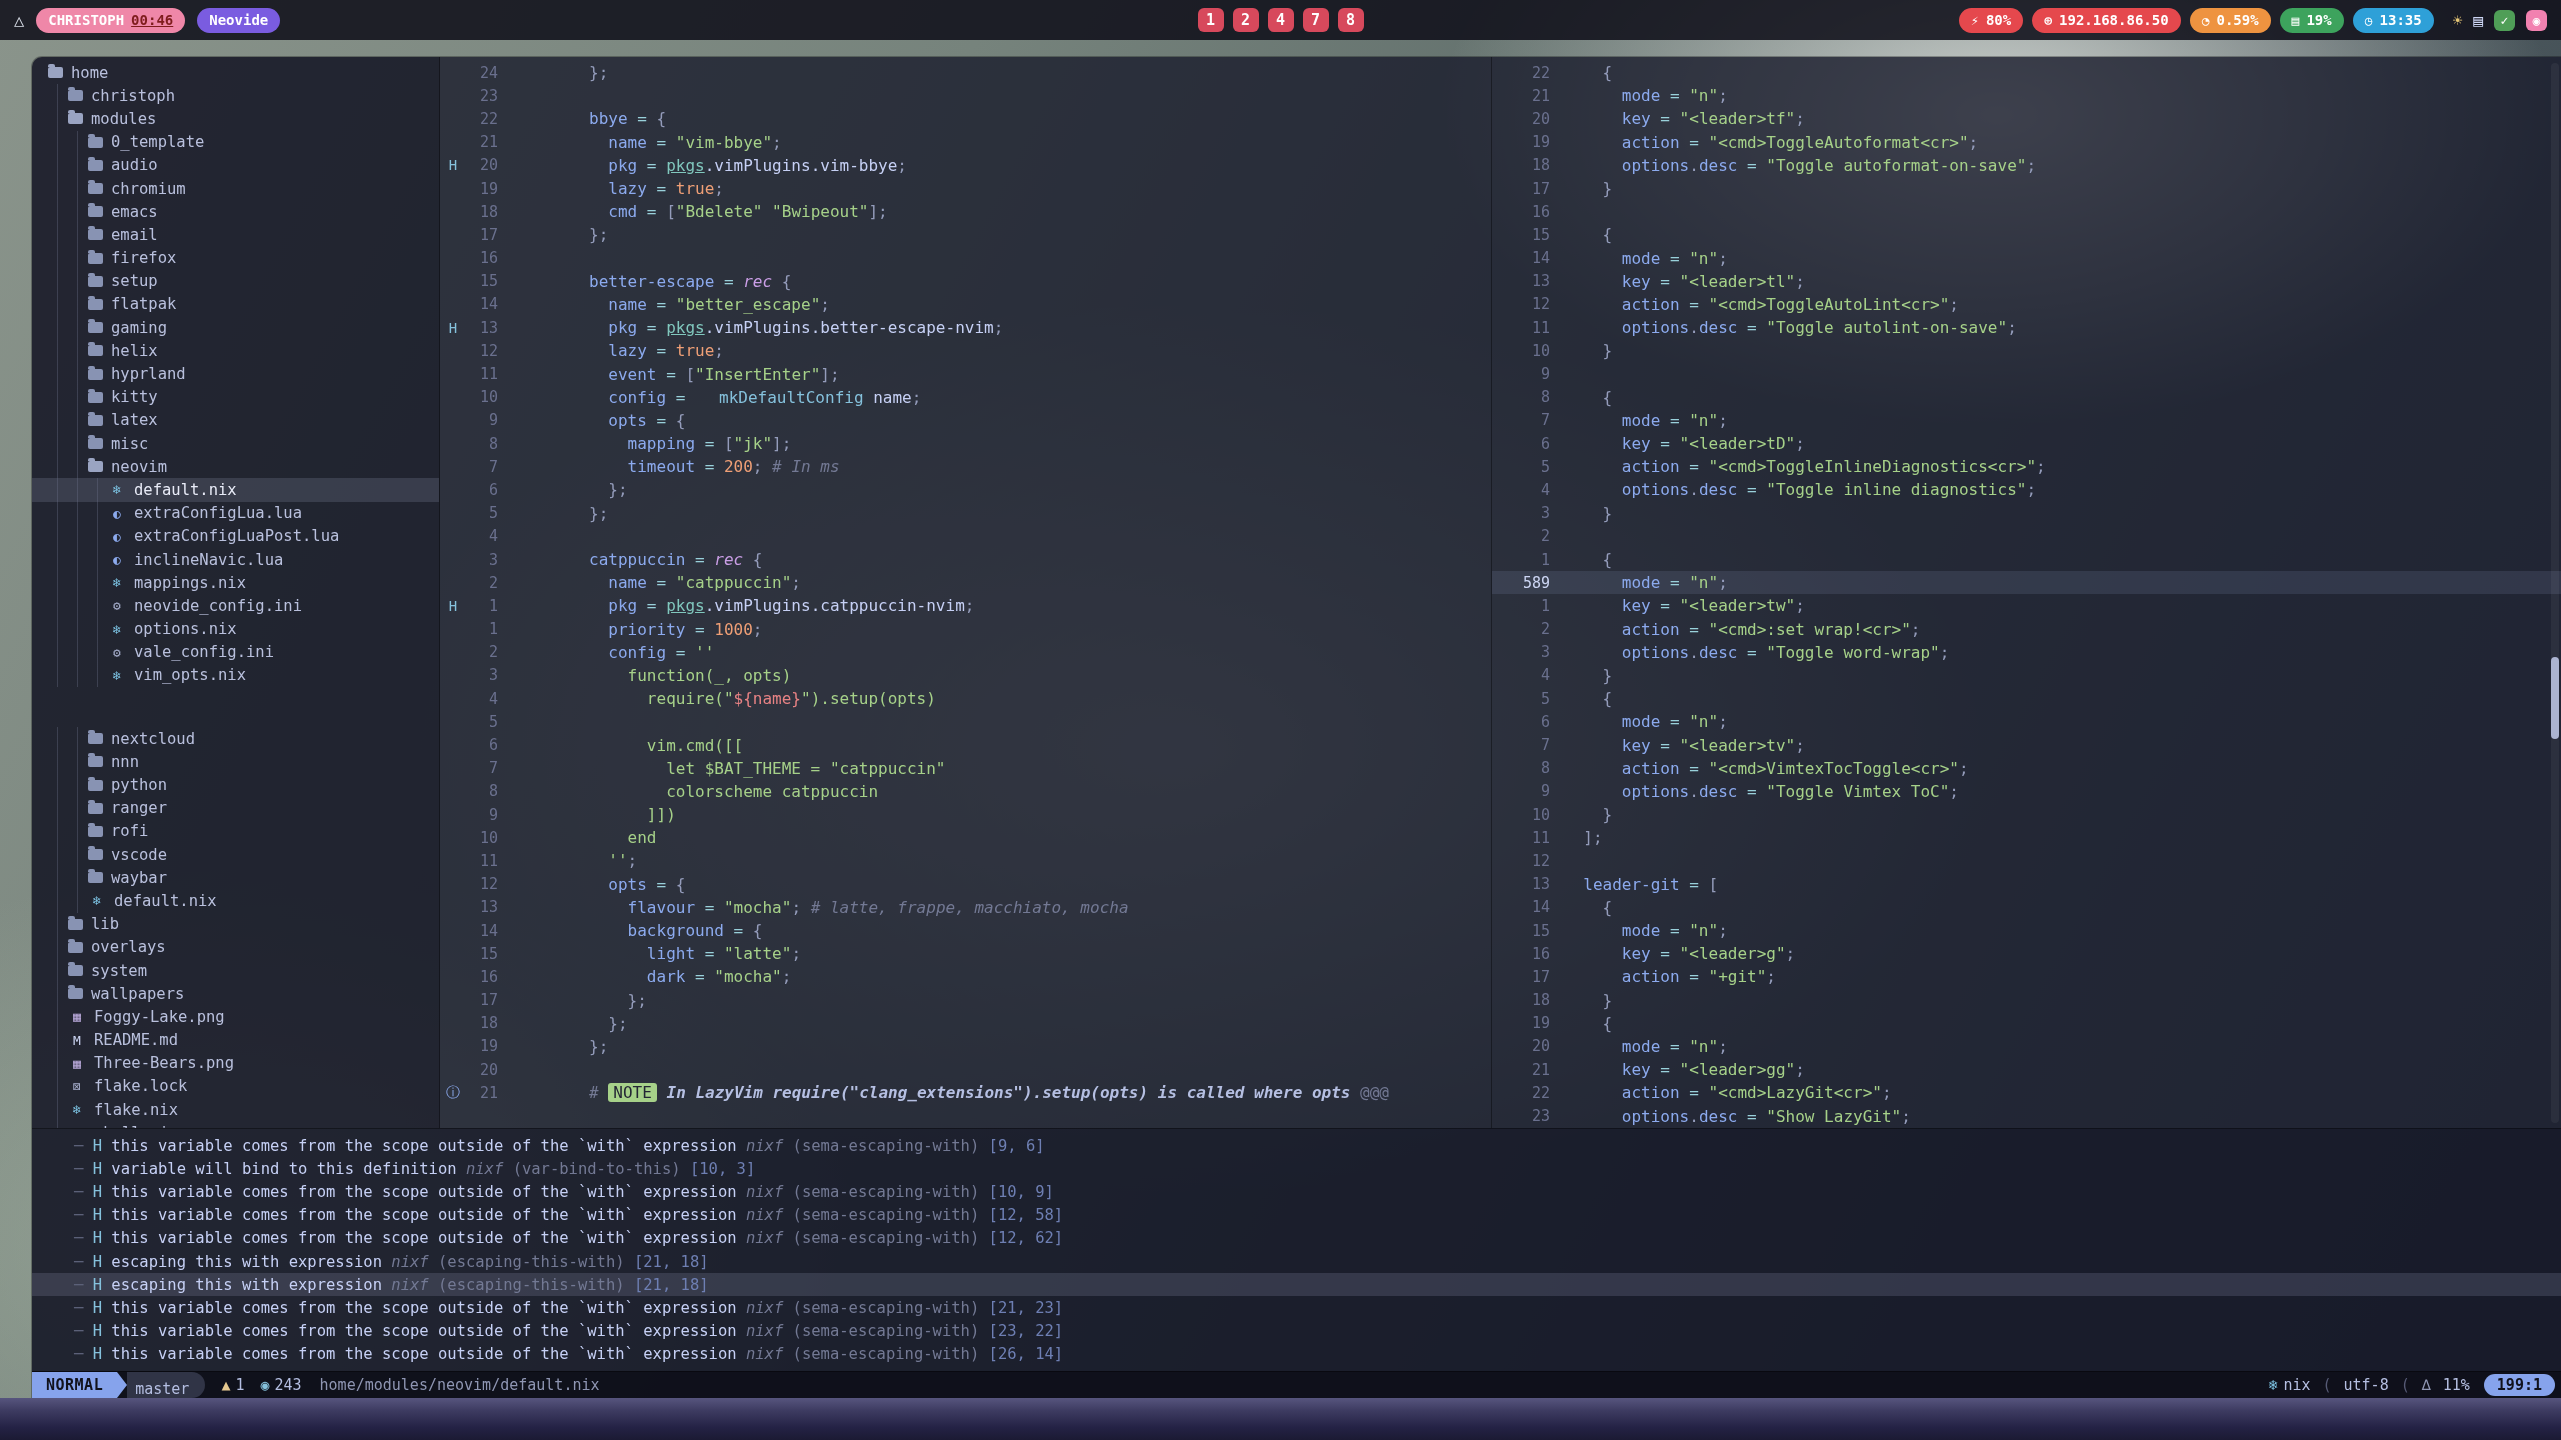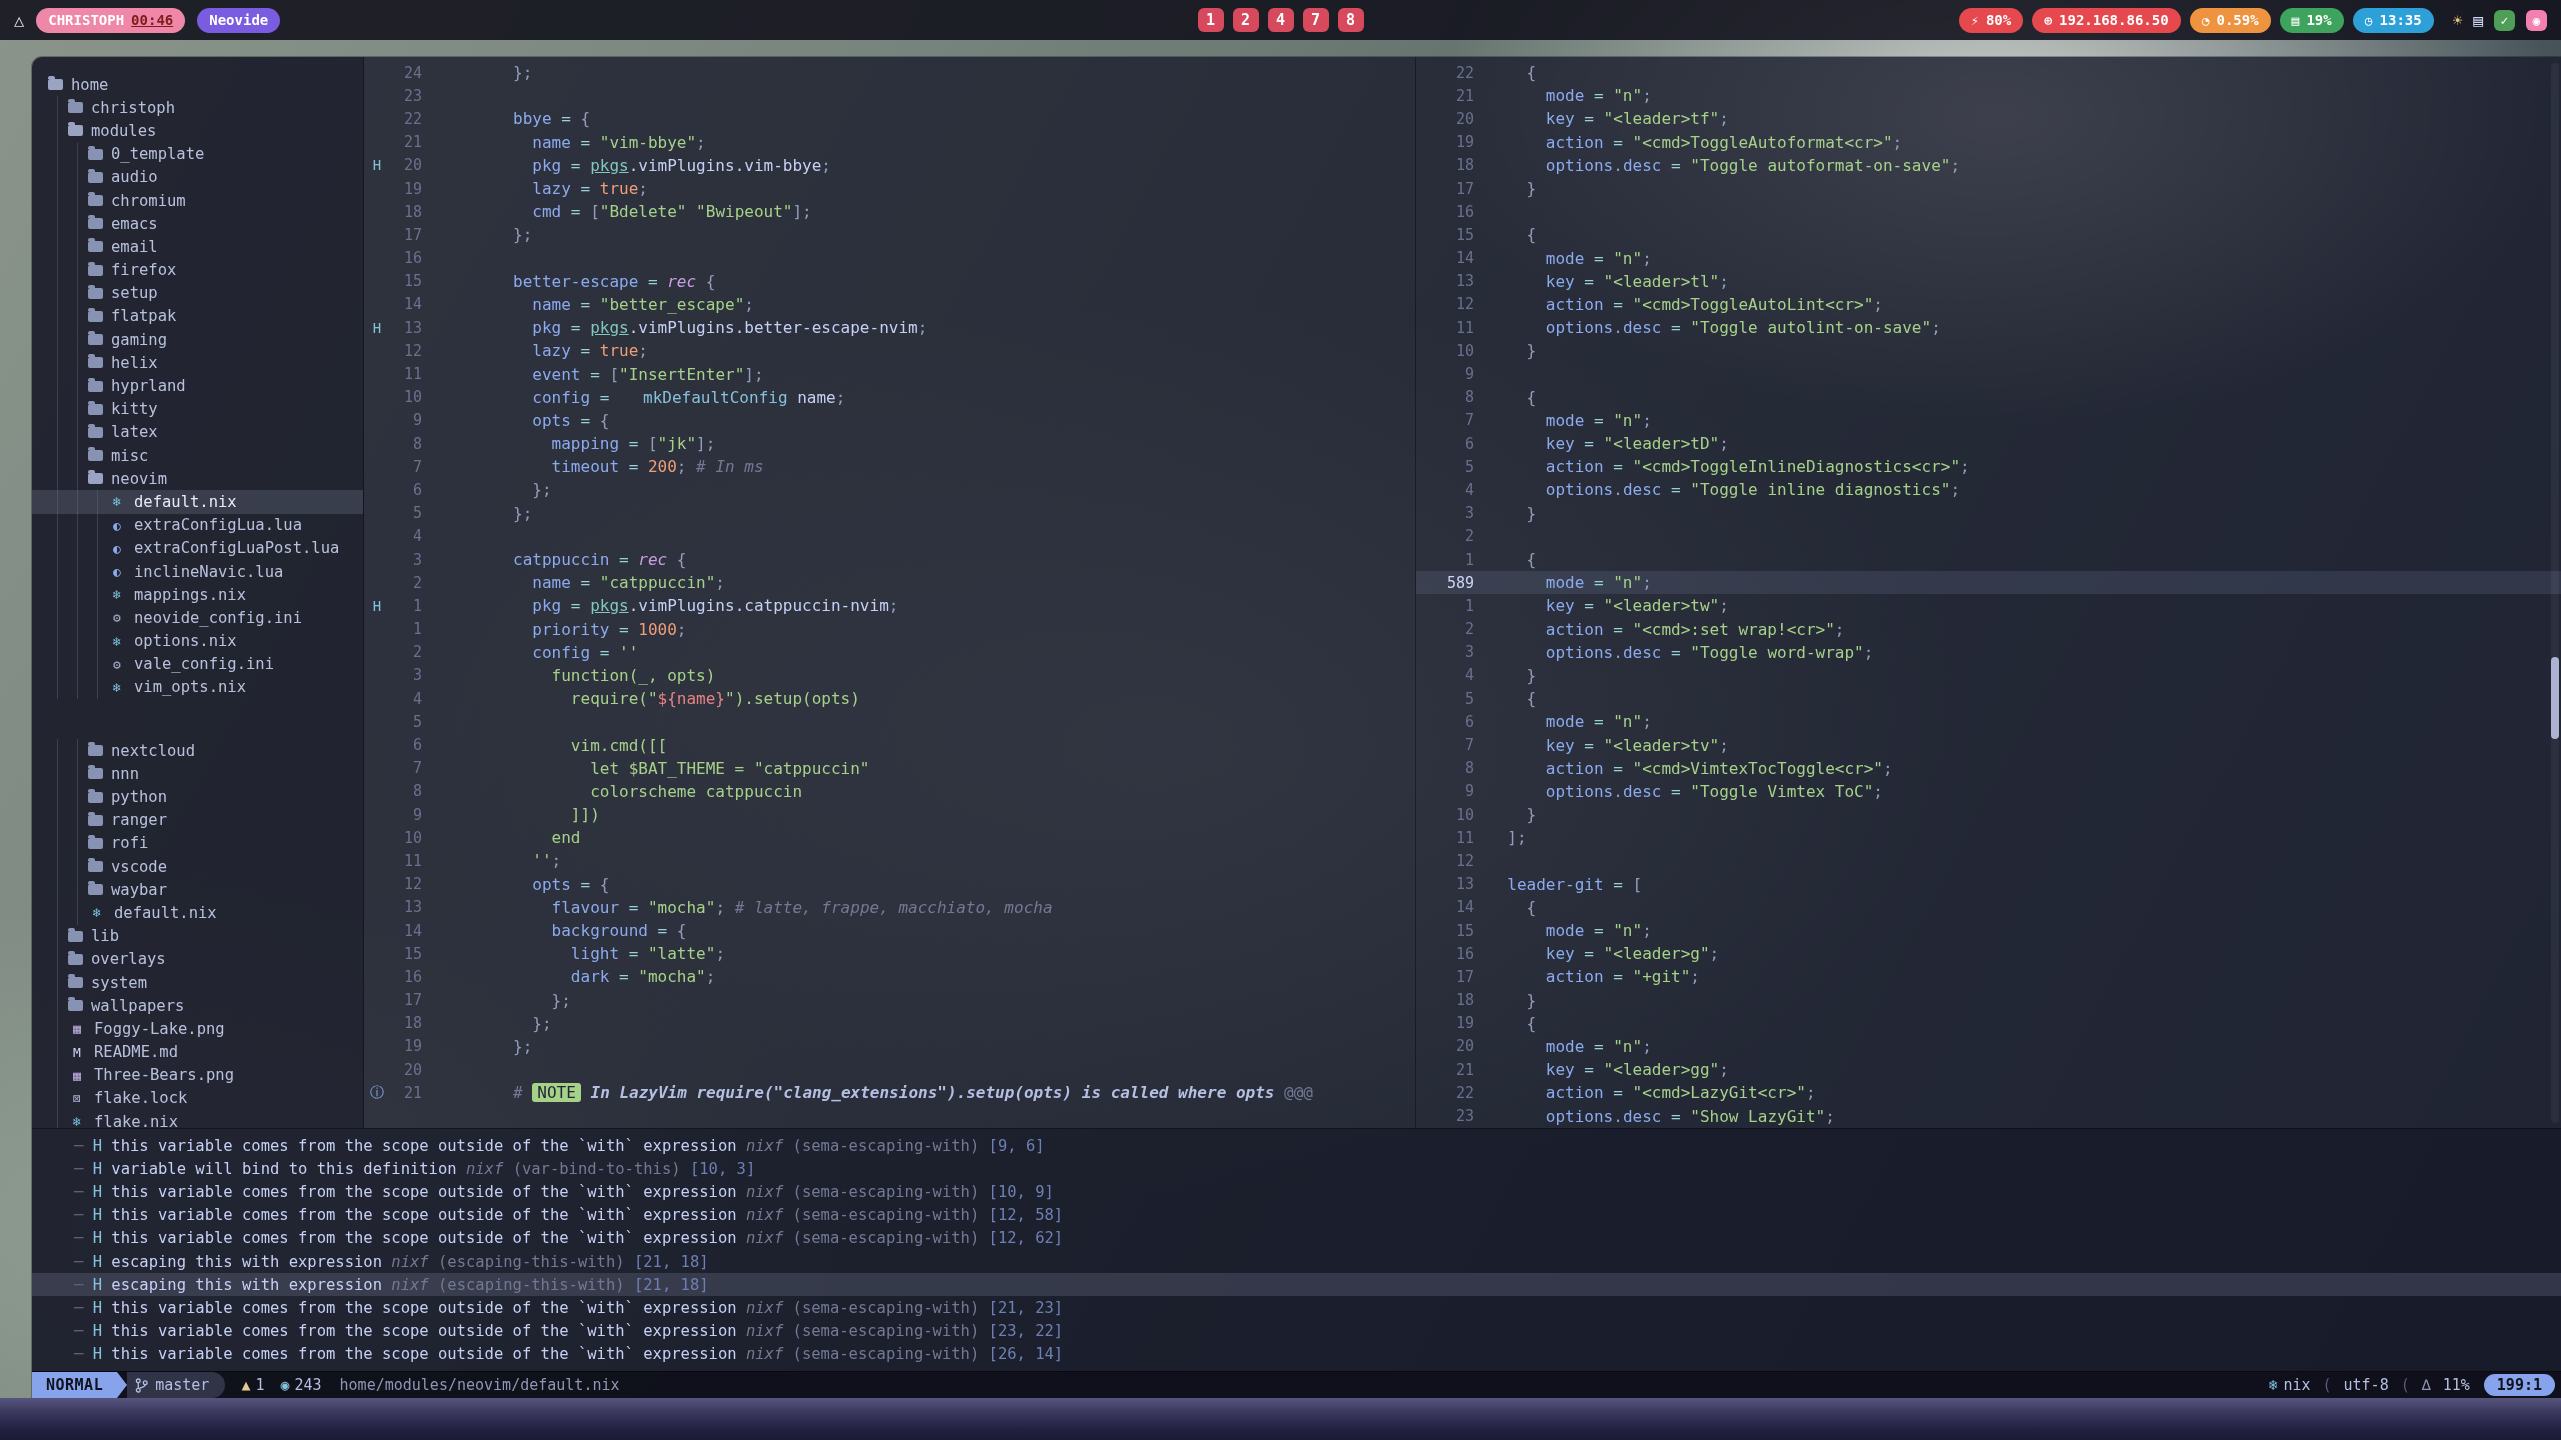--- a/index.html
+++ b/index.html
@@ -33,22 +33,22 @@
   .tb-right{margin-left:auto;display:flex;align-items:center;gap:9px;}
   .pill.stat .p-ic{font-size:13px;}
   .tray{display:flex;align-items:center;gap:11px;margin-left:10px;}
   .tray-ic{font-size:16px;display:inline-flex;align-items:center;justify-content:center;}
   .tray-ic.boxed{width:21px;height:21px;border-radius:6px;font-size:13px;}
   
   .editor-window{position:absolute;left:32px;top:57px;right:0;bottom:42px;
     background:rgba(25,28,44,.80);border-radius:10px 0 0 0;overflow:hidden;
     box-shadow:0 0 0 1px rgba(0,0,0,.28);display:flex;flex-direction:column;}
   .panes{display:flex;height:1071px;position:relative;}
-  .filetree{width:332px;background:rgba(15,17,29,.38);border-right:1px solid rgba(0,0,0,.38);
-    padding-top:16px;overflow:hidden;}
+  .filetree{width:408px;background:rgba(15,17,29,.38);border-right:1px solid rgba(0,0,0,.38);
+    padding-top:4px;overflow:hidden;}
   .tree-row{height:var(--rowh);display:flex;align-items:center;font-size:15.5px;color:#b9c0dd;white-space:pre;}
   .tree-row.selected{background:rgba(186,194,222,.16);color:#e8ebf7;}
   .tree-row.note .tree-label{color:#6e738d;font-style:italic;}
   .tree-label{margin-left:8px;}
   .ticon{width:18px;text-align:center;font-size:13px;}
   .icon-folder{display:inline-block;width:15px;height:11px;background:#8893b3;border-radius:2px;position:relative;flex:none;}
   .icon-folder::before{content:"";position:absolute;top:-3px;left:0;width:7px;height:3px;background:inherit;border-radius:2px 2px 0 0;}
   .icon-folder.open{background:#9aa4c2;}
   .pane{position:relative;padding-top:4px;background:transparent;}
   #left-code{width:1052px;border-right:1px solid rgba(0,0,0,.38);}
@@ -79,21 +79,21 @@
   .dg-code{color:var(--overlay);} .dg-pos{color:#6e7fb3;}
   
   .statusline{height:27px;background:rgba(14,15,26,.94);border-top:1px solid rgba(0,0,0,.4);
     display:flex;align-items:center;justify-content:space-between;font-size:15px;color:#b5bfe2;}
   .sl-left,.sl-right{display:flex;align-items:center;height:100%;}
   .sl-mode{background:#86a3ec;color:#11121c;font-weight:bold;padding:0 14px;height:100%;
     display:flex;align-items:center;letter-spacing:.5px;}
   .sl-arrow{width:0;height:0;border-top:13.5px solid transparent;border-bottom:13.5px solid transparent;
     border-left:10px solid #86a3ec;}
   .sl-branch{background:#303446;height:100%;display:flex;align-items:center;gap:7px;
-    padding:0 16px 0 8px;border-radius:0 13px 13px 0;color:#b5bfe2;}
+    padding:0 16px 0 8px;border-radius:0 13px 13px 0;color:#b5bfe2;flex-direction:column;}
   .branch-ic{color:#b5bfe2;}
   .sl-diag{display:flex;gap:16px;margin-left:16px;}
   .sl-warn i,.sl-hint i{font-style:normal;margin-right:5px;}
   .sl-warn i{color:#e5c890;} .sl-hint i{color:var(--sky);}
   .sl-path{margin-left:18px;color:#8f96b3;}
   .sl-right{gap:12px;}
   .ft-ic{color:#7dc4e4;font-style:normal;margin-right:6px;}
   .sl-sep{color:#565a75;}
   .sl-os{color:#8f96b3;}
   .sl-loc{background:#86a3ec;color:#11121c;font-weight:bold;padding:2px 13px;border-radius:13px;margin:0 6px 0 2px;}

